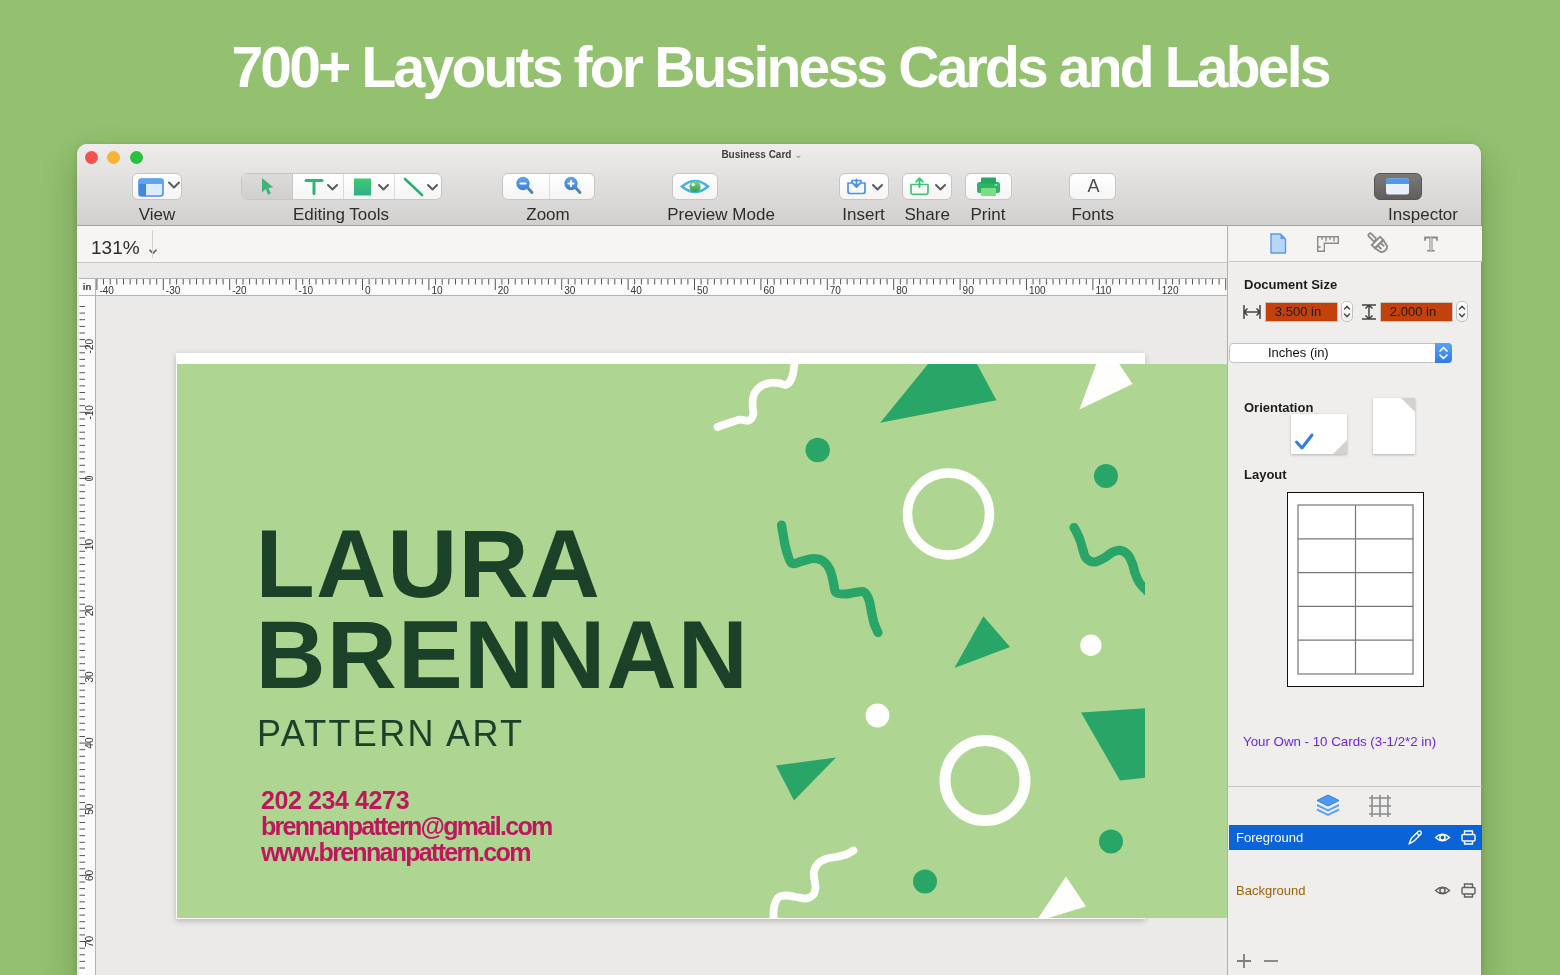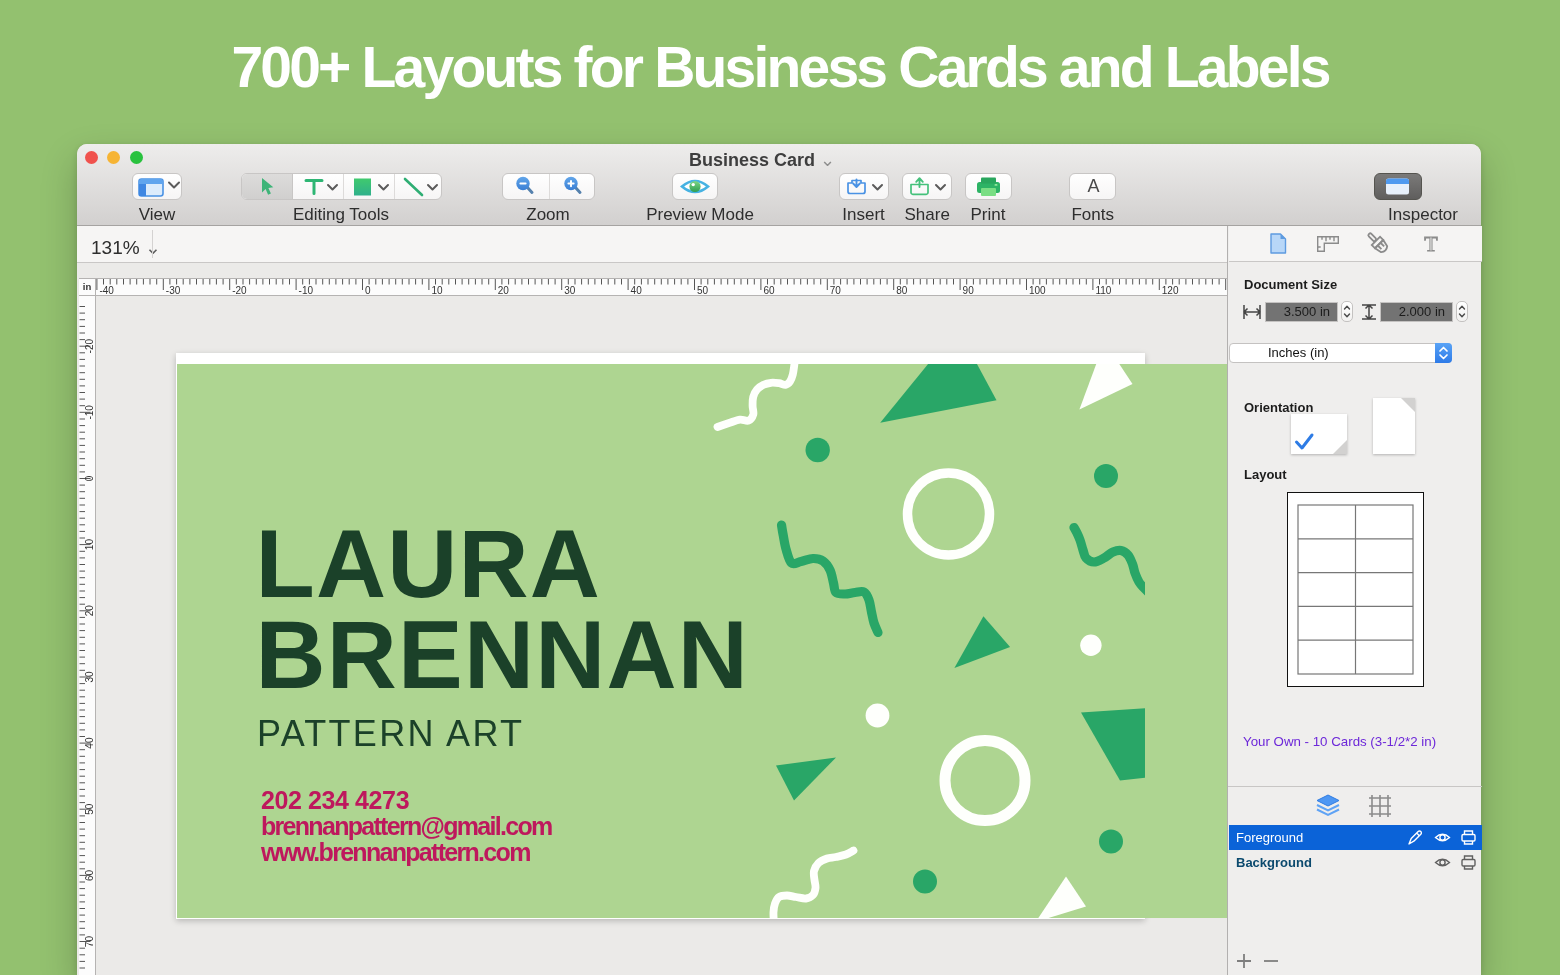--- a/index.html
+++ b/index.html
@@ -2,41 +2,41 @@
 <html><head>
 <meta charset="utf-8">
 <style>
   html,body{margin:0;padding:0;}
   body{width:1560px;height:975px;background:#93c16f;font-family:"Liberation Sans",sans-serif;overflow:hidden;position:relative;}
   .abs{position:absolute;}
   #hero{position:absolute;top:34px;left:0;width:1560px;text-align:center;color:#fff;font-size:57px;font-weight:bold;letter-spacing:-2.8px;}
   #win{position:absolute;left:77px;top:144px;width:1404px;height:831px;border-radius:10px 10px 0 0;box-shadow:0 16px 36px rgba(0,0,0,.22), 0 2px 6px rgba(0,0,0,.13);background:#ecebea;}
   #titlebar{position:absolute;left:0;top:0;width:1404px;height:81px;border-radius:10px 10px 0 0;background:linear-gradient(#eeedec,#d2d0cf);border-bottom:1px solid #a5a3a1;}
   .tl{position:absolute;top:150px;width:13px;height:13px;border-radius:50%;}
-  #wintitle{position:absolute;top:149px;left:644px;width:240px;text-align:center;font-size:18px;font-weight:bold;color:#3e3e3e;}
+  #wintitle{position:absolute;top:149px;left:644px;width:240px;text-align:center;font-size:10px;font-weight:bold;color:#3e3e3e;}
   .tbbtn{position:absolute;top:29px;height:27px;background:linear-gradient(#ffffff,#f6f5f5);border:1px solid #c8c6c5;border-radius:6px;box-sizing:border-box;}
   .tblabel{position:absolute;top:61px;font-size:17px;color:#2e2e2e;text-align:center;}
   
   #leftpane{position:absolute;left:0px;top:82px;width:1150px;height:749px;background:#ebeae8;}
   #zoombar{position:absolute;left:0;top:0;width:1150px;height:36px;background:#f6f5f4;border-bottom:1px solid #c9c7c6;}
   #zoomtxt{position:absolute;left:14px;top:10px;font-size:19px;color:#2e2e2e;}
   #zoomsep{position:absolute;left:75px;top:4px;width:1px;height:28px;background:#d4d2d1;}
   
   #hruler{position:absolute;left:2px;top:52px;width:1148px;height:18px;background:#fcfcfc;border-top:1px solid #b5b3b2;border-bottom:1px solid #b5b3b2;box-sizing:border-box;}
   #inbox{position:absolute;left:2px;top:52px;width:17px;height:18px;background:#fcfcfc;border-top:1px solid #b5b3b2;border-bottom:1px solid #b5b3b2;border-right:1px solid #b5b3b2;box-sizing:border-box;font-size:9.5px;font-weight:bold;color:#333;text-align:center;line-height:16px;z-index:3;}
   #vruler{position:absolute;left:2px;top:70px;width:17px;height:679px;background:#fcfcfc;border-right:1px solid #b5b3b2;box-sizing:border-box;}
   
   #page{position:absolute;left:99px;top:127px;width:969px;height:566px;background:#fff;box-shadow:0 2px 6px rgba(0,0,0,.22);}
   #card{position:absolute;left:100px;top:138px;width:1068px;height:554px;background:#aed591;overflow:hidden;}
   .cardtxt{position:absolute;color:#1b4129;}
   
   #rpanel{position:absolute;left:1150px;top:82px;width:254px;height:749px;background:#efeeed;border-left:1px solid #b2b0af;box-sizing:border-box;}
   #tabbar{position:absolute;left:1px;top:0;width:253px;height:36px;background:#f5f4f3;border-bottom:1px solid #c9c7c6;box-sizing:border-box;}
   .plabel{position:absolute;font-size:13px;font-weight:bold;color:#1c1c1c;}
-  .field{position:absolute;height:20px;background:#737373;border:1px solid #c4c2c1;box-sizing:border-box;font-size:13px;color:#1c1c1c;text-align:right;line-height:18px;}
+  .field{position:absolute;height:20px;background:#c2410c;border:1px solid #c4c2c1;box-sizing:border-box;font-size:13px;color:#1c1c1c;text-align:center;line-height:18px;}
   .stepper{position:absolute;width:12px;height:21px;background:linear-gradient(#fff,#f2f1f0);border:1px solid #c4c2c1;border-radius:5px;box-sizing:border-box;}
   #unitsel{position:absolute;left:93px;top:117px;width:223px;height:20px;background:#fff;border:1px solid #c4c2c1;border-radius:4px;box-sizing:border-box;font-size:13px;color:#111;line-height:18px;padding-left:8px;}
   #unitcap{position:absolute;right:-1px;top:-1px;width:17px;height:20px;border-radius:0 4px 4px 0;background:linear-gradient(#59a3f6,#2e7be8);}
   .layerrow{position:absolute;left:1px;width:253px;height:25px;font-size:13px;line-height:25px;}
 </style>
 </head>
 <body>
 <div id="hero">700+ Layouts for Business Cards and Labels</div>
 <div id="win">
   <div id="titlebar">
@@ -107,21 +107,21 @@
         <circle cx="22" cy="12.5" r="5.6" fill="url(#eyg)"></circle>
         <circle cx="20.2" cy="10.6" r="1.7" fill="#fff"></circle>
         <defs>
             <linearGradient id="eyg" x1="0" y1="0" x2="0" y2="1">
               <stop offset="0" stop-color="#7ed684"></stop>
               <stop offset="1" stop-color="#2d9d50"></stop>
             </linearGradient>
           </defs>
       </svg>
     </div>
-    <div class="tblabel" style="left:563px;width:120px;text-align:center;">Preview Mode</div>
+    <div class="tblabel" style="left:584px;width:120px;text-align:center;">Preview Mode</div>
 
     <div class="tbbtn" style="left:761.8px;width:50px;">
       <svg width="48" height="25" viewBox="0 0 48 25" style="position:absolute;left:0;top:0;">
         <path d="M8,9 h4 v-2.5 h9 V9 h4 v8.5 a2,2 0 0 1 -2,2 h-13 a2,2 0 0 1 -2,-2 Z" fill="none" stroke="#4a92e4" stroke-width="1.7" stroke-linejoin="round"></path>
         <path d="M16.5,5.5 v7 M13.2,9.5 l3.3,3.6 l3.3,-3.6" fill="none" stroke="#4a92e4" stroke-width="1.9" stroke-linecap="round" stroke-linejoin="round"></path>
         <path d="M33,11 l4.5,4.5 l4.5,-4.5" fill="none" stroke="#5b5b5b" stroke-width="2" stroke-linecap="round" stroke-linejoin="round"></path>
       </svg>
     </div>
     <div class="tblabel" style="left:726.6px;width:120px;">Insert</div>
 
@@ -580,21 +580,21 @@
           <path d="M1.5,7.5 Q8.5,1 15.5,7.5 Q8.5,14 1.5,7.5 Z" fill="none" stroke="#fff" stroke-width="1.4"></path>
           <circle cx="8.5" cy="7.5" r="2.6" fill="none" stroke="#fff" stroke-width="1.4"></circle>
         </svg>
       <svg class="abs" style="left:231px;top:4px;" width="17" height="17" viewBox="0 0 17 17">
           <g fill="none" stroke="#fff" stroke-width="1.4">
             <rect x="2" y="5.5" width="13" height="6.5" rx="1.2"></rect>
             <path d="M4.5,5.5 v-3.5 h8 v3.5 M4.5,12 v3 h8 v-3"></path>
           </g>
         </svg>
     </div>
-    <div class="layerrow" style="top:624px;color:#0c4a6e;font-weight:bold;">
+    <div class="layerrow" style="top:652px;color:#a16207;">
       <span style="position:absolute;left:7px;">Background</span>
       <svg class="abs" style="left:205px;top:5px;" width="17" height="15" viewBox="0 0 17 15">
           <path d="M1.5,7.5 Q8.5,1 15.5,7.5 Q8.5,14 1.5,7.5 Z" fill="none" stroke="#606060" stroke-width="1.4"></path>
           <circle cx="8.5" cy="7.5" r="2.6" fill="none" stroke="#606060" stroke-width="1.4"></circle>
         </svg>
       <svg class="abs" style="left:231px;top:4px;" width="17" height="17" viewBox="0 0 17 17">
           <g fill="none" stroke="#606060" stroke-width="1.4">
             <rect x="2" y="5.5" width="13" height="6.5" rx="1.2"></rect>
             <path d="M4.5,5.5 v-3.5 h8 v3.5 M4.5,12 v3 h8 v-3"></path>
           </g>

